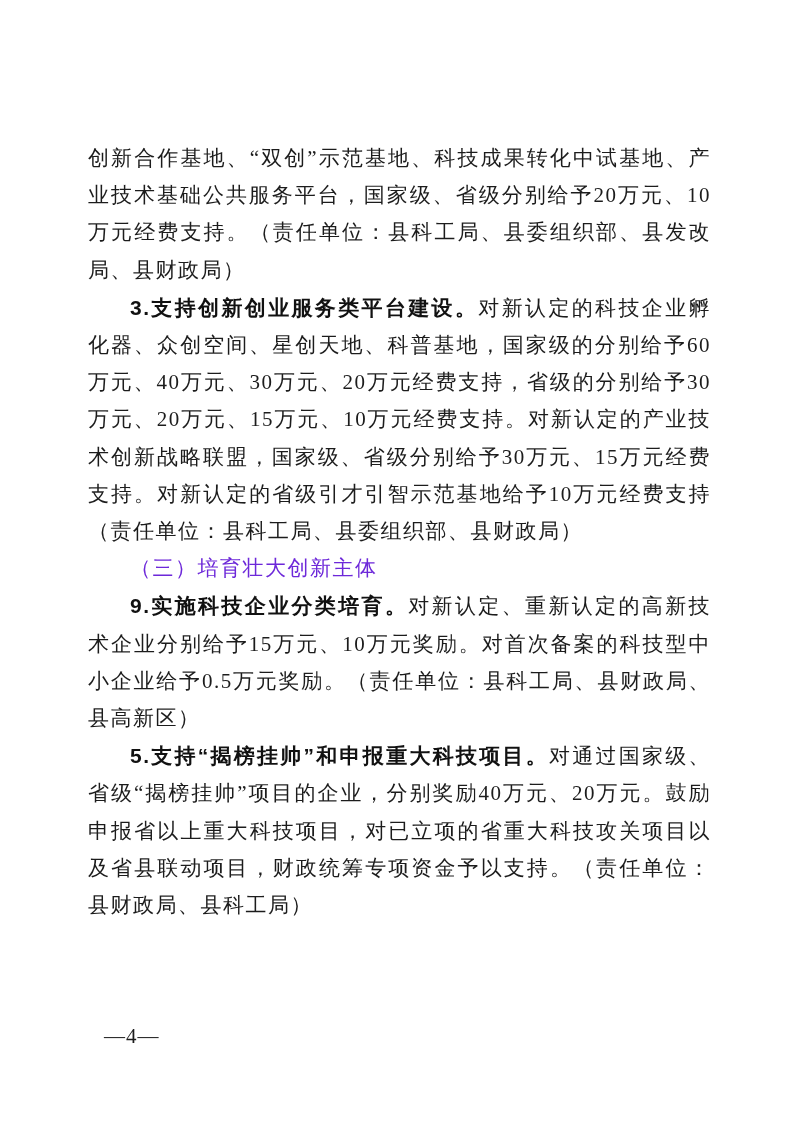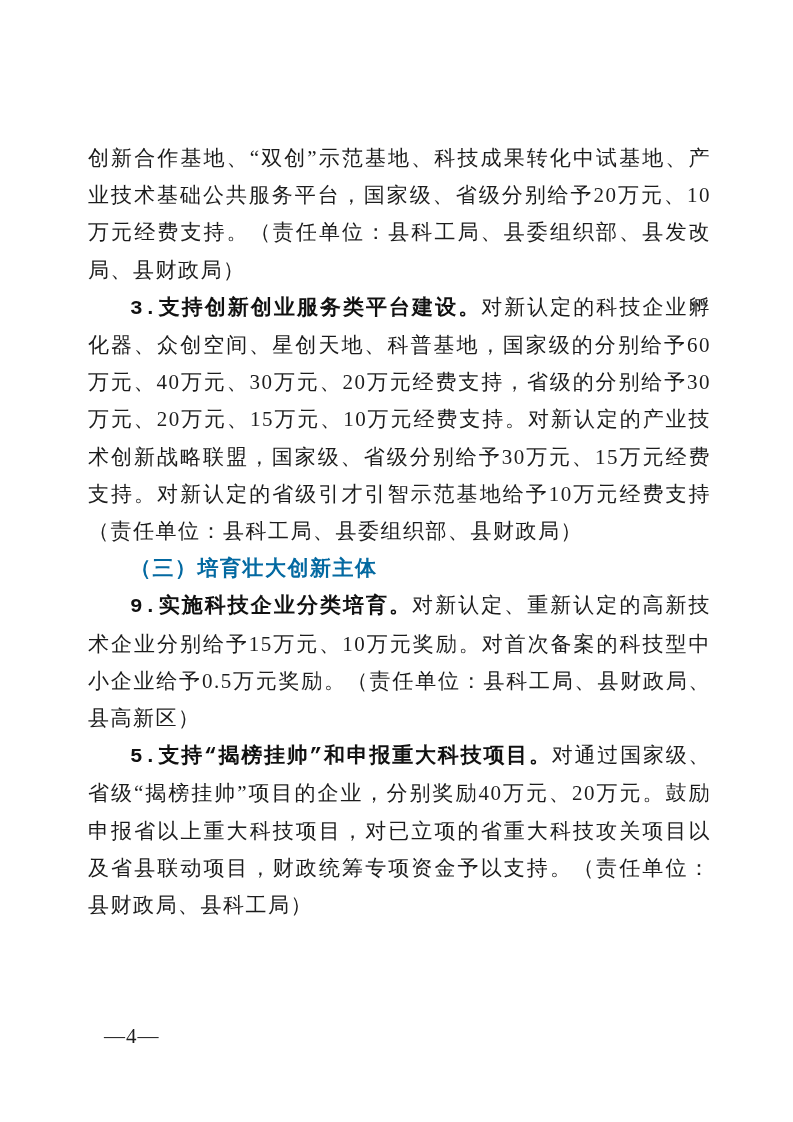--- a/index.html
+++ b/index.html
@@ -27,28 +27,28 @@
     font-size: 21px;
     line-height: 37.2px;
     text-align: justify;
     text-justify: inter-ideograph;
     letter-spacing: 1.5px;
     color: #1c1c1c;
     word-break: break-all;
   }
   .para.indent { text-indent: 2em; }
   .para .lead {
-    font-family: Liberation Mono, monospace;
+    font-family: Liberation Sans, sans-serif;
     font-weight: bold;
     color: #111111;
   }
   .para.heading .lead {
     font-family: "Liberation Serif", "DejaVu Serif", serif;
-    font-weight: bold;
-    color: #0369a1;
+    font-weight: normal;
+    color: #6d28d9;
   }
   .page-number {
     position: absolute;
     left: 104px;
     top: 1024px;
     font-size: 21px;
     letter-spacing: 1px;
     color: #1c1c1c;
     font-family: "Liberation Serif", "DejaVu Serif", serif;
   }

